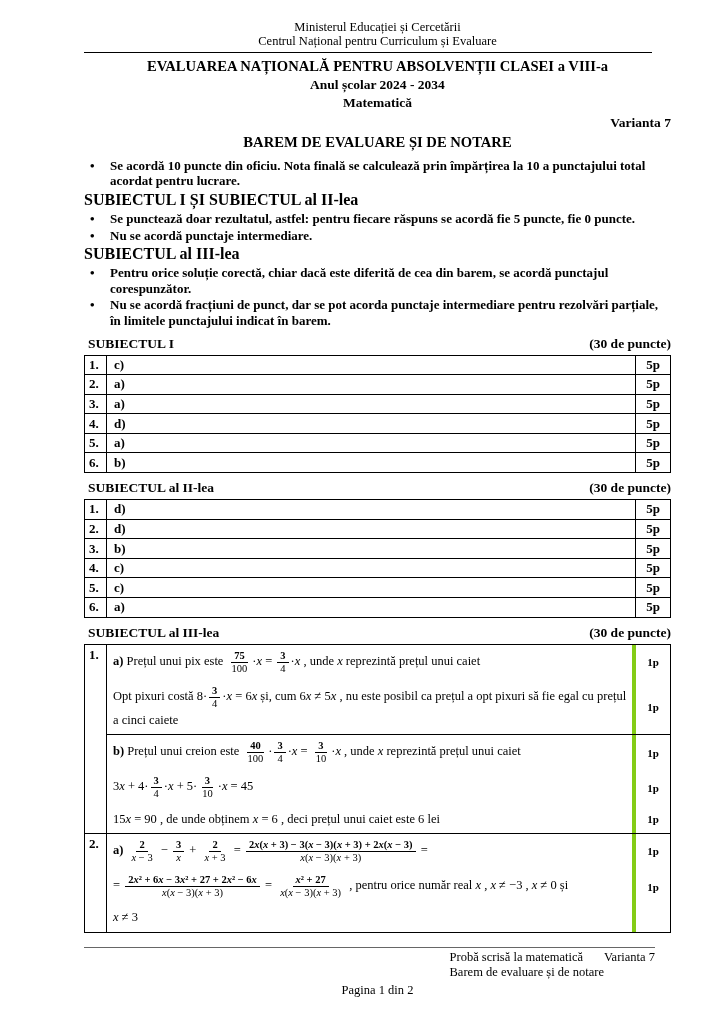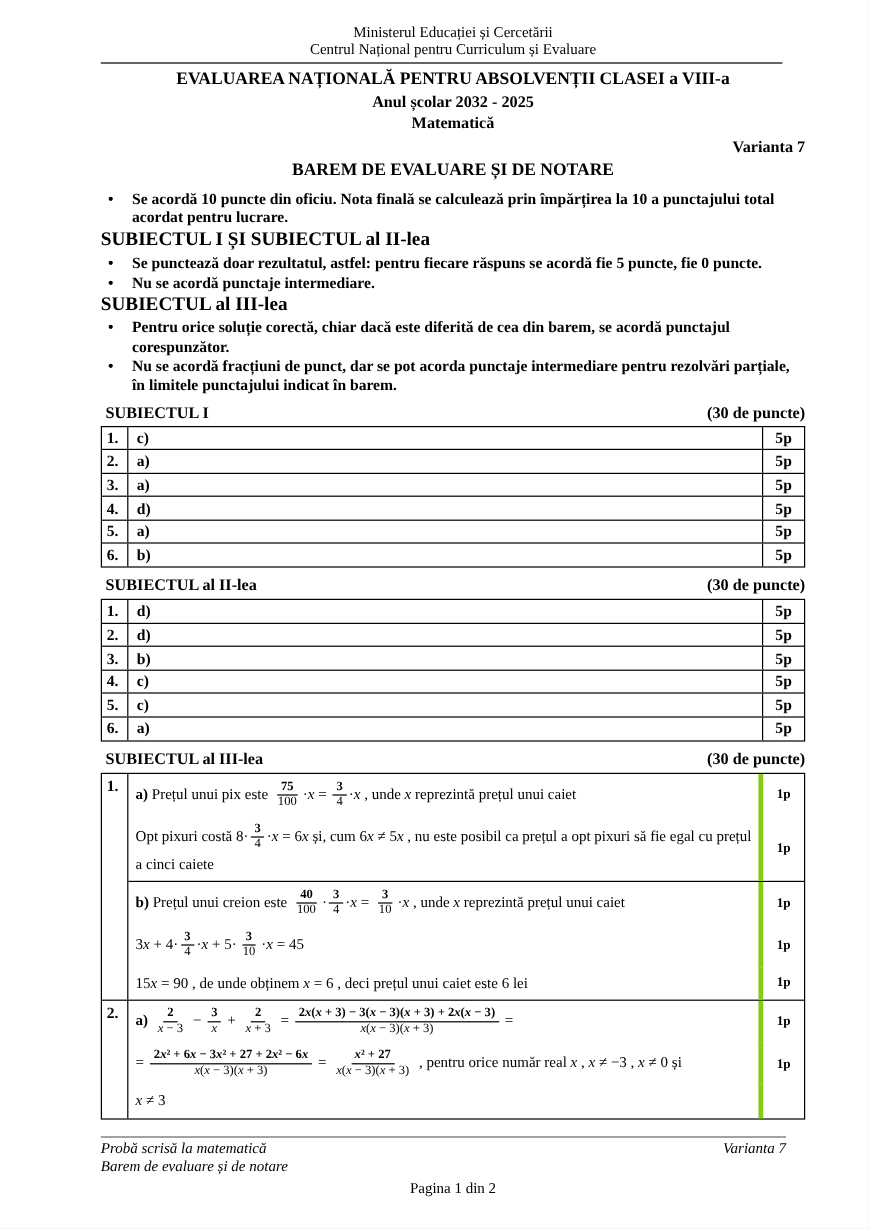--- a/index.html
+++ b/index.html
@@ -43,35 +43,35 @@
   .t3pts{flex:none;width:34px;border-left:4px solid #84cc16;display:flex;align-items:center;
          justify-content:center;font-weight:bold;font-size:11px;}
   .mathseg i,.frac i{font-style:italic;}
   .frac{display:inline-flex;flex-direction:column;align-items:center;vertical-align:middle;
         margin:1px 2px;font-size:10.5px;line-height:1.15;text-align:center;}
   .fnum{display:block;border-bottom:1px solid #000;padding:0 3px;white-space:nowrap;font-weight:bold;}
   .fden{display:block;padding:0 3px;white-space:nowrap;}
   
   .footer{margin-top:14px;}
   .footer-rule{border-top:1.2px solid #666;margin-right:16px;height:0;}
-  .footer-row{display:flex;justify-content:space-between;font-size:12.5px;margin-right:16px;
-              line-height:1.25;margin-top:2px;font-style:italic;}
+  .footer-row{display:flex;justify-content:flex-end;font-size:12.5px;margin-right:16px;
+              line-height:1.25;margin-top:2px;}
   .footer-page{text-align:center;font-size:12.5px;margin-top:2px;}
 </style>
 </head>
 <body>
 
 <div class="page">
 
   <div class="org">Ministerul Educației și Cercetării</div>
   <div class="org">Centrul Național pentru Curriculum și Evaluare</div>
   <div class="header-rule"></div>
 
   <div class="main-title">EVALUAREA NAȚIONALĂ PENTRU ABSOLVENȚII CLASEI a VIII-a</div>
-  <div class="subline">Anul școlar 2032 - 2025</div>
+  <div class="subline">Anul școlar 2024 - 2034</div>
   <div class="subline">Matematică</div>
   <div class="variant-line">Varianta 7</div>
   <div class="barem-title">BAREM DE EVALUARE ȘI DE NOTARE</div>
 
   <div class="rules">
       <div class="rule-bullet">
         <span class="bullet-dot">•</span>
         <span class="bullet-text">Se acordă 10 puncte din oficiu. Nota finală se calculează prin împărțirea la 10 a punctajului total acordat pentru lucrare.</span>
       </div>
       <div class="rule-heading">SUBIECTUL I ȘI SUBIECTUL al II-lea</div>

